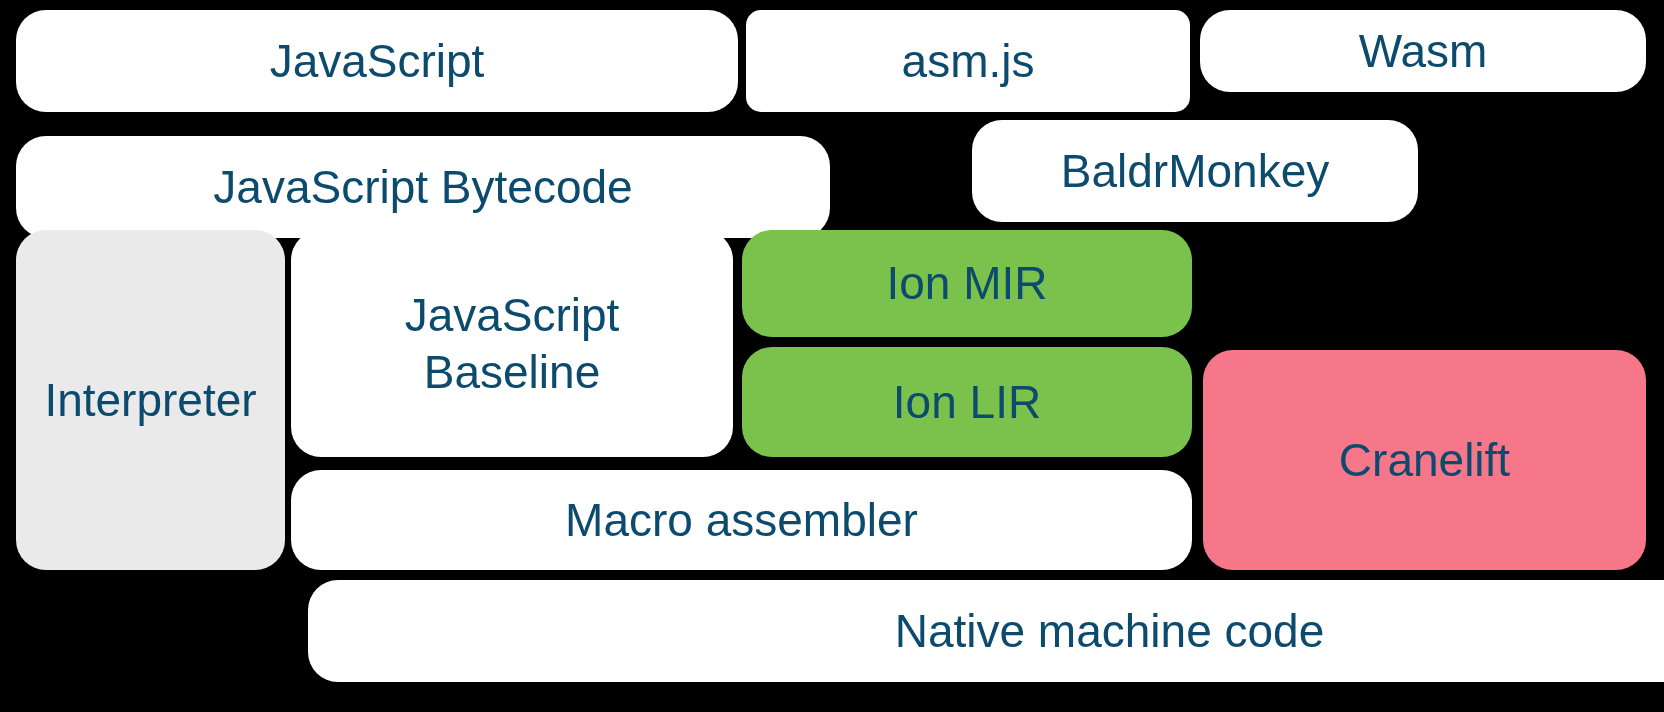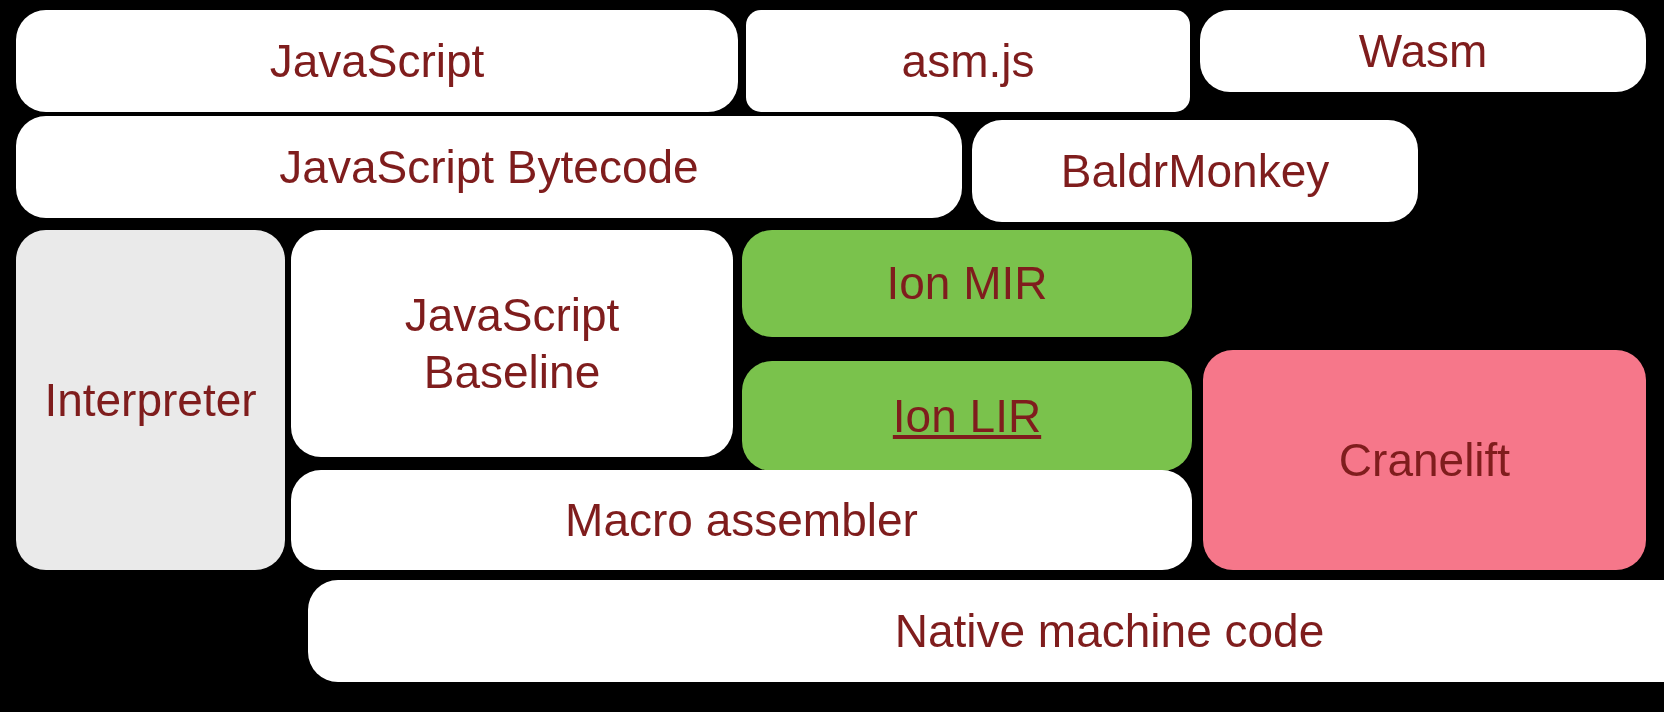--- a/index.html
+++ b/index.html
@@ -16,40 +16,40 @@
     font-family: "Liberation Sans", sans-serif;
   }
   .node {
     position: absolute;
     box-sizing: border-box;
     border-radius: 30px;
     display: flex;
     align-items: center;
     justify-content: center;
     text-align: center;
-    color: #7f1d1d;
+    color: #0c4a6e;
     font-size: 46px;
     line-height: 1.22;
     white-space: pre-line;
     background: #ffffff;
   }
   .node.muted    { background: #eaeaea; }
   .node.ion      { background: #7ac24c; }
   .node.cranelift{ background: #f6778a; }
 
   
   .n-javascript        { left: 16px;   top: 10px;  width: 722px;  height: 102px; }
   .n-asmjs             { left: 746px;  top: 10px;  width: 444px;  height: 102px; border-radius: 15px; }
   .n-wasm              { left: 1200px; top: 10px;  width: 446px;  height: 82px; }
-  .n-js-bytecode       { left: 16px;   top: 116px; width: 946px;  height: 102px; }
+  .n-js-bytecode       { left: 16px;   top: 136px; width: 814px;  height: 102px; }
   .n-baldrmonkey       { left: 972px;  top: 120px; width: 446px;  height: 102px; }
   .n-interpreter       { left: 16px;   top: 230px; width: 269px;  height: 340px; }
   .n-js-baseline       { left: 291px;  top: 230px; width: 442px;  height: 227px; }
   .n-ion-mir           { left: 742px;  top: 230px; width: 450px;  height: 107px; }
-  .n-ion-lir           { left: 742px;  top: 361px; width: 450px;  height: 110px; text-decoration: underline; }
+  .n-ion-lir           { left: 742px;  top: 347px; width: 450px;  height: 110px; }
   .n-cranelift         { left: 1203px; top: 350px; width: 443px;  height: 220px; }
   .n-macro-assembler   { left: 291px;  top: 470px; width: 901px;  height: 100px; }
   .n-native-code       { left: 308px;  top: 580px; width: 1603px; height: 102px; }
 </style>
 </head>
 <body>
 
 <div id="canvas">
 
   <div class="node n-javascript">

